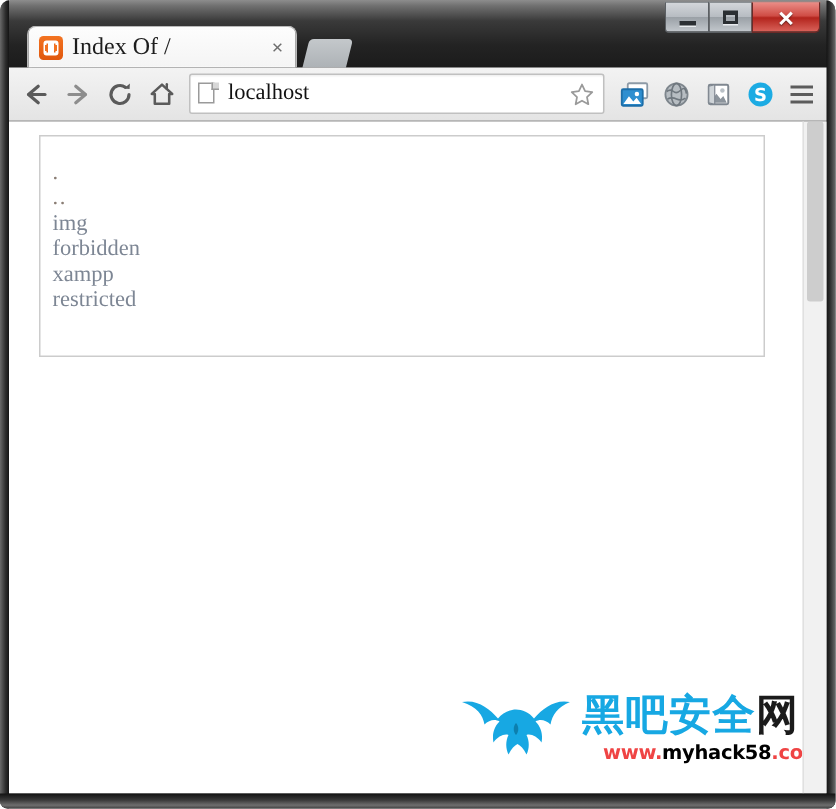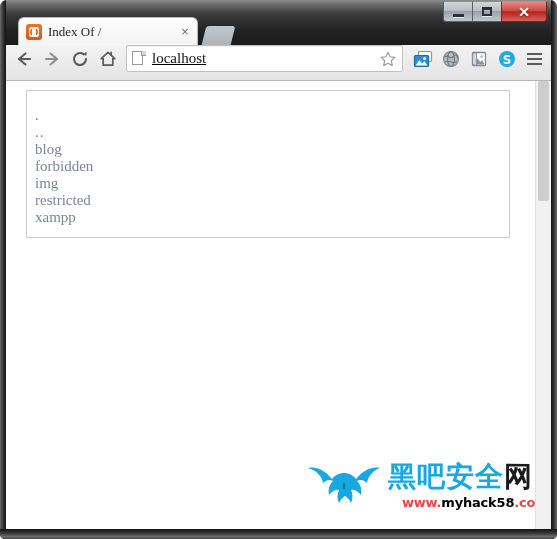--- a/index.html
+++ b/index.html
@@ -146,21 +146,21 @@
     box-shadow: 0 0 0 0 transparent;
   }
   #tab-favicon .fav-cross {
     position: absolute;
     left: 6px; top: 4px;
     width: 4px; height: 8px;
     background: #ffffff;
   }
   #tab-title {
     flex: 1 1 auto;
-    font-size: 13px;
+    font-size: 16px;
     color: #1d1d1d;
     font-family: "Liberation Serif", serif;
     white-space: nowrap;
     overflow: hidden;
     text-overflow: ellipsis;
     line-height: 1;
   }
   #tab-close {
     flex: 0 0 16px;
     width: 16px; height: 16px;
@@ -185,22 +185,22 @@
   #toolbar {
     position: absolute;
     left: 6px;
     top: 45px;
     width: 545px;
     height: 36px;
     box-sizing: border-box;
     background: linear-gradient(to bottom, #f3f3f3, #e4e4e4);
     border-bottom: 1px solid #b6b6b6;
     display: flex;
+    align-items: center;
     padding: 0 4px;
-    text-decoration: underline;
   }
   .nav-btn {
     width: 28px;
     height: 28px;
     display: flex;
     align-items: center;
     justify-content: center;
     flex: 0 0 auto;
   }
   .nav-btn svg { display: block; }
@@ -490,25 +490,24 @@
       <i></i>
     </div>
   </div>
 
   <div id="viewport">
     <div id="page-canvas">
 
       <div id="listing-box">
         <a class="listing-entry dot" href="#">.</a>
         <a class="listing-entry dot" href="#">..</a>
-        <a class="listing-entry" href="#">blog</a>
+        <a class="listing-entry" href="#">img</a>
         <a class="listing-entry" href="#">forbidden</a>
-        <a class="listing-entry" href="#">img</a>
+        <a class="listing-entry" href="#">xampp</a>
         <a class="listing-entry" href="#">restricted</a>
-        <a class="listing-entry" href="#">xampp</a>
       </div>
 
       <div id="watermark">
         <svg id="wm-bat" viewBox="0 0 82 48">
           <path d="M2 6 C12 4 20 10 26 17 C29 13 34 11 38 11 C42 11 47 13 50 17
                    C56 10 64 4 74 6 C66 9 62 15 61 21 C58 18 54 17 51 19
                    C55 23 56 28 55 33 C52 29 48 27 45 28 C47 32 47 37 45 41
                    C43 37 41 35 39 34 C37 35 35 37 33 41 C31 37 31 32 33 28
                    C30 27 26 29 23 33 C22 28 23 23 27 19 C24 17 20 18 17 21
                    C16 15 12 9 2 6 Z" fill="#17a8e3"></path>

